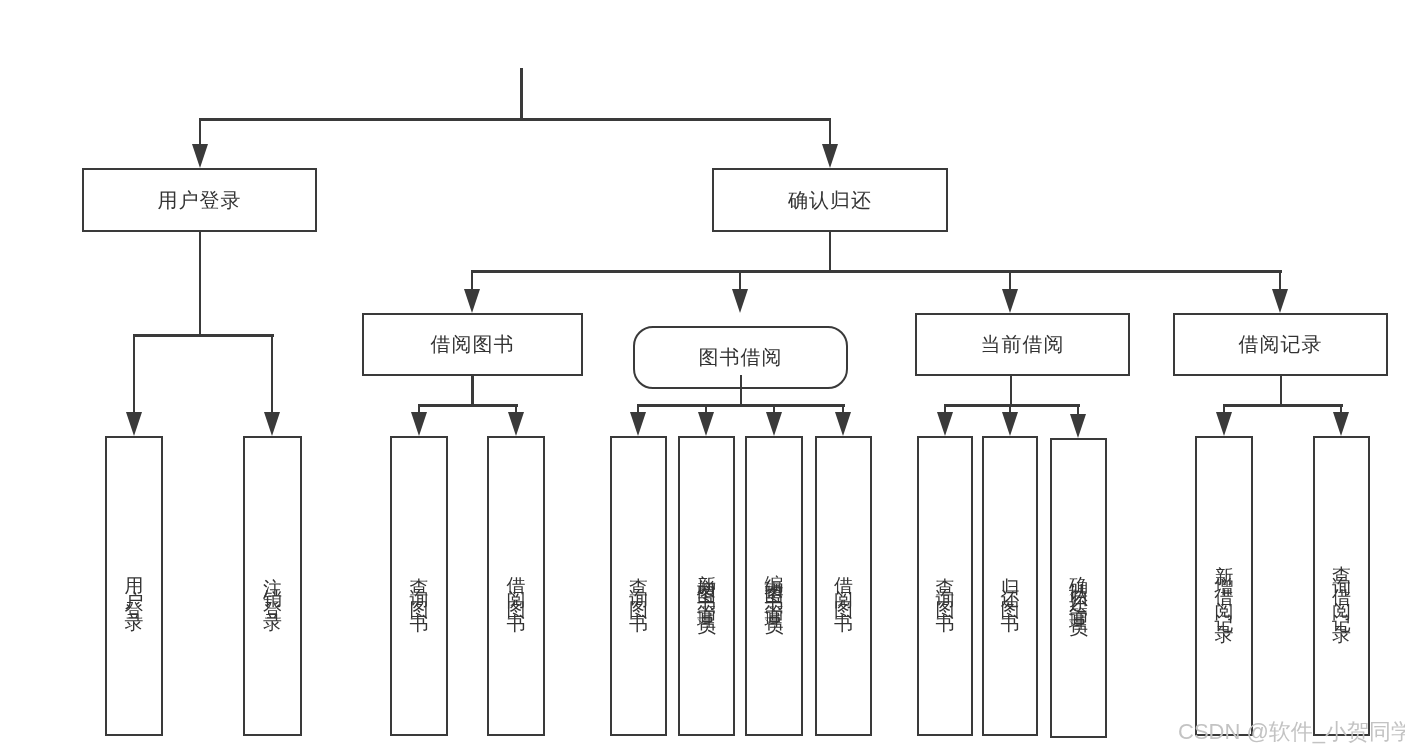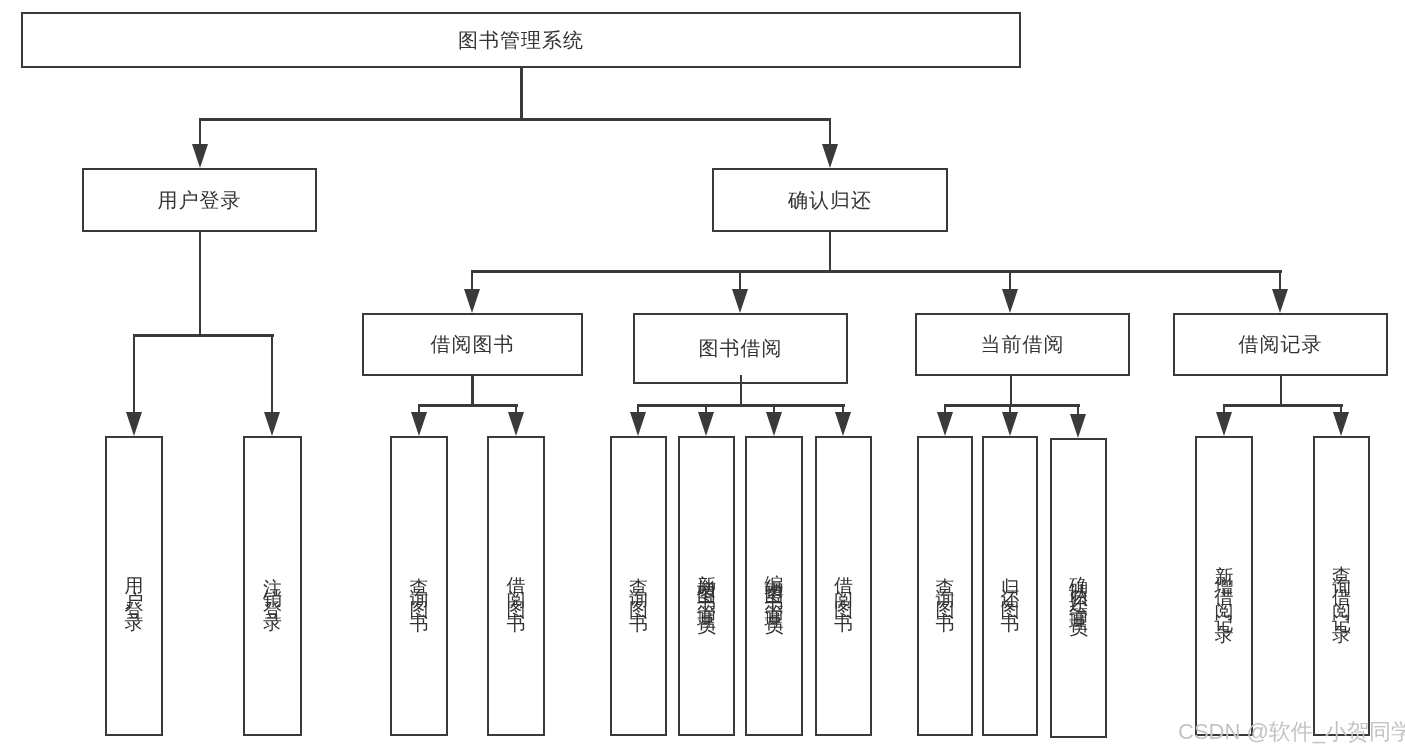--- a/index.html
+++ b/index.html
@@ -49,37 +49,34 @@
     color:var(--wm);
     white-space:nowrap;
     z-index:10;
   }
 </style>
 </head>
 <body>
 
 <div class="canvas">
 
-  <div class="box hbox" style="left:21px;top:12px;width:1000px;height:56px;">
-    <span>图书管理系统</span>
-  </div>
 
   <div class="box hbox" style="left:82px;top:168px;width:235px;height:64px;">
     <span>用户登录</span>
   </div>
 
   <div class="box hbox" style="left:712px;top:168px;width:236px;height:64px;">
     <span>确认归还</span>
   </div>
 
   <div class="box hbox" style="left:362px;top:313px;width:221px;height:63px;">
     <span>借阅图书</span>
   </div>
 
-  <div class="box hbox" style="left:633px;top:313px;width:215px;height:71px;">
+  <div class="box hbox" style="left:633px;top:326px;width:215px;height:63px;border-radius:20px;">
     <span>图书借阅</span>
   </div>
 
   <div class="box hbox" style="left:915px;top:313px;width:215px;height:63px;">
     <span>当前借阅</span>
   </div>
 
   <div class="box hbox" style="left:1173px;top:313px;width:215px;height:63px;">
     <span>借阅记录</span>
   </div>

